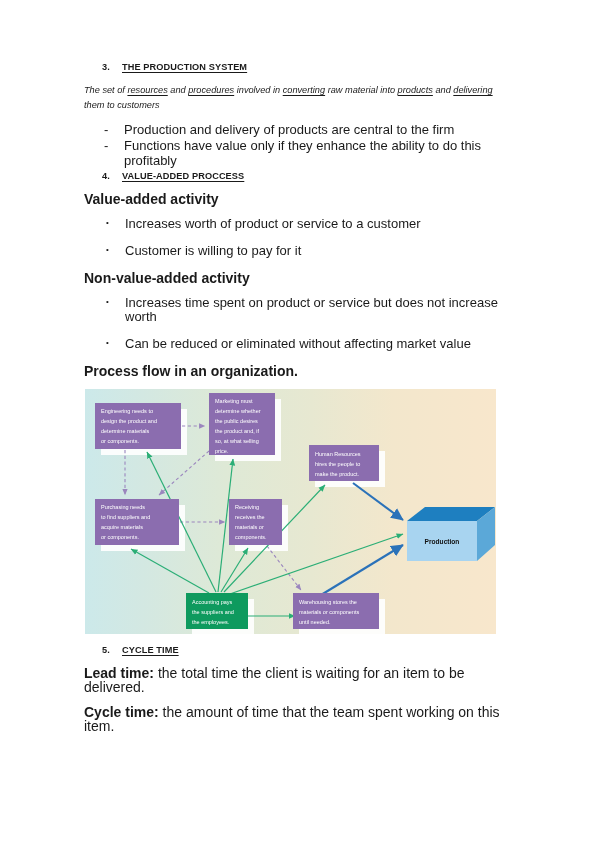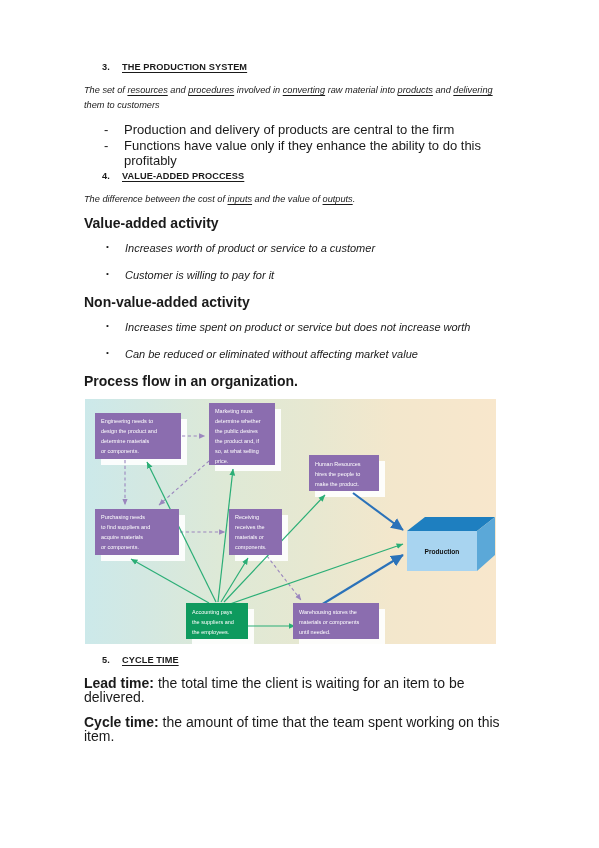--- a/index.html
+++ b/index.html
@@ -75,26 +75,25 @@
   .dashlist li::before{
     content:"-";
     position:absolute;
     left:20px;
     top:0;
   }
 
   
   .bullist{margin:2px 0 9px 0;padding:0;list-style:none;}
   .bullist li{
-    font-size:11px;
+    font-size:13px;
     line-height:14px;
     padding-left:41px;
     position:relative;
     margin-bottom:13px;
-    font-style:italic;
   }
   .bullist li::before{
     content:"\2022";
     position:absolute;
     left:22px;
     top:-1px;
     font-size:8px;
   }
 
   
@@ -121,21 +120,20 @@
     <ul class="dashlist">
       <li>Production and delivery of products are central to the firm</li>
       <li>Functions have value only if they enhance the ability to do this profitably</li>
     </ul>
 
     <div class="numhead">
       <span class="num">4.</span>
       <span class="txt">VALUE-ADDED PROCCESS</span>
     </div>
 
-    <p class="para"><span>The difference between the cost of </span><span class="u">inputs</span><span> and the value of </span><span class="u">outputs</span><span>.</span></p>
 
     <p class="boldlead">Value-added activity</p>
     <ul class="bullist">
       <li>Increases worth of product or service to a customer</li>
       <li>Customer is willing to pay for it</li>
     </ul>
 
     <p class="boldlead">Non-value-added activity</p>
     <ul class="bullist">
       <li>Increases time spent on product or service but does not increase worth</li>

